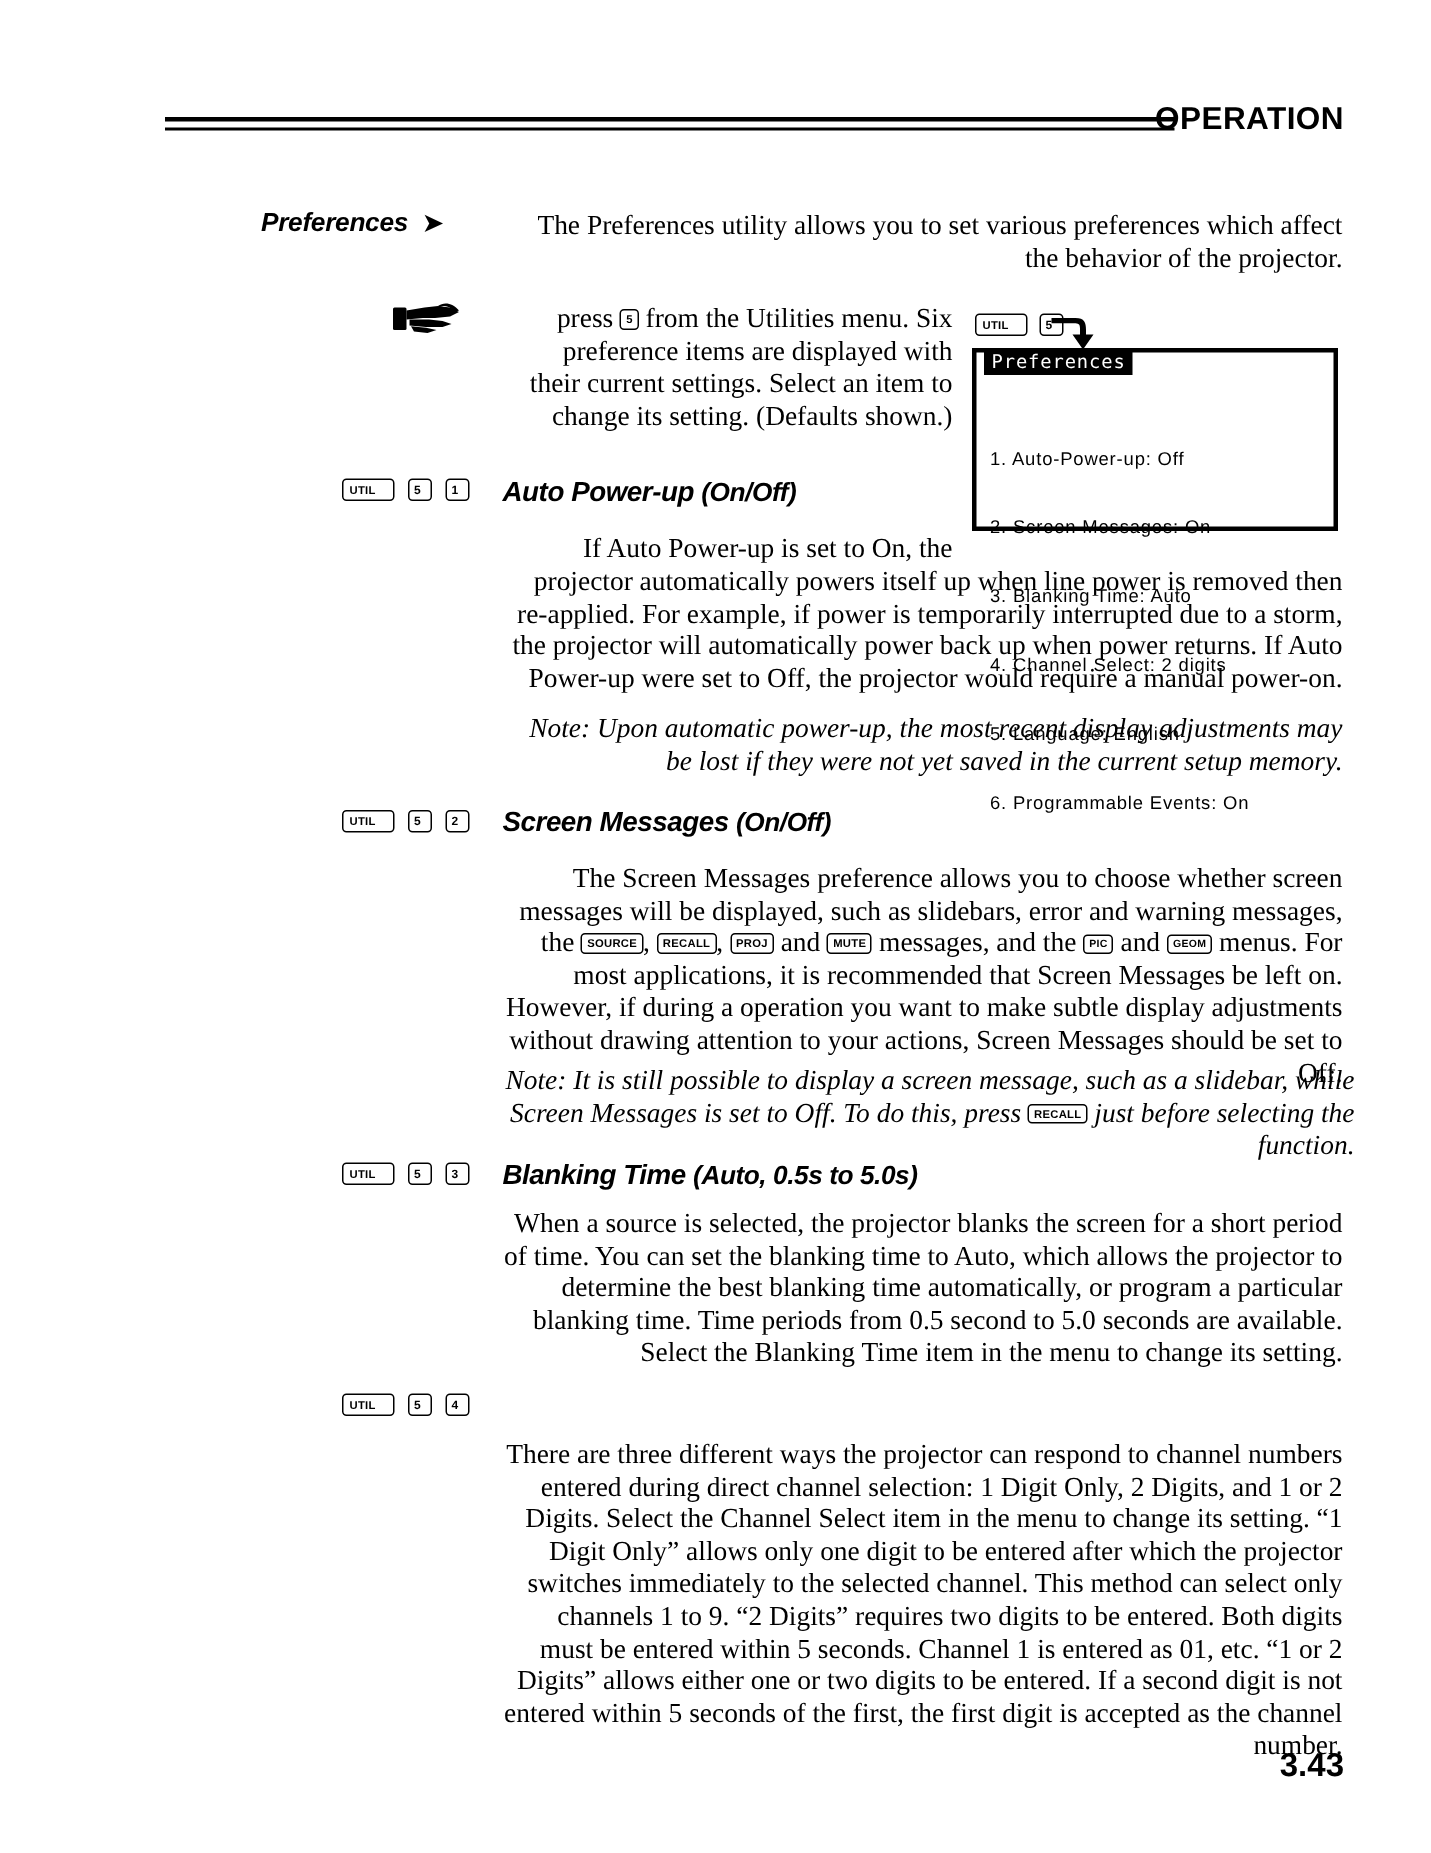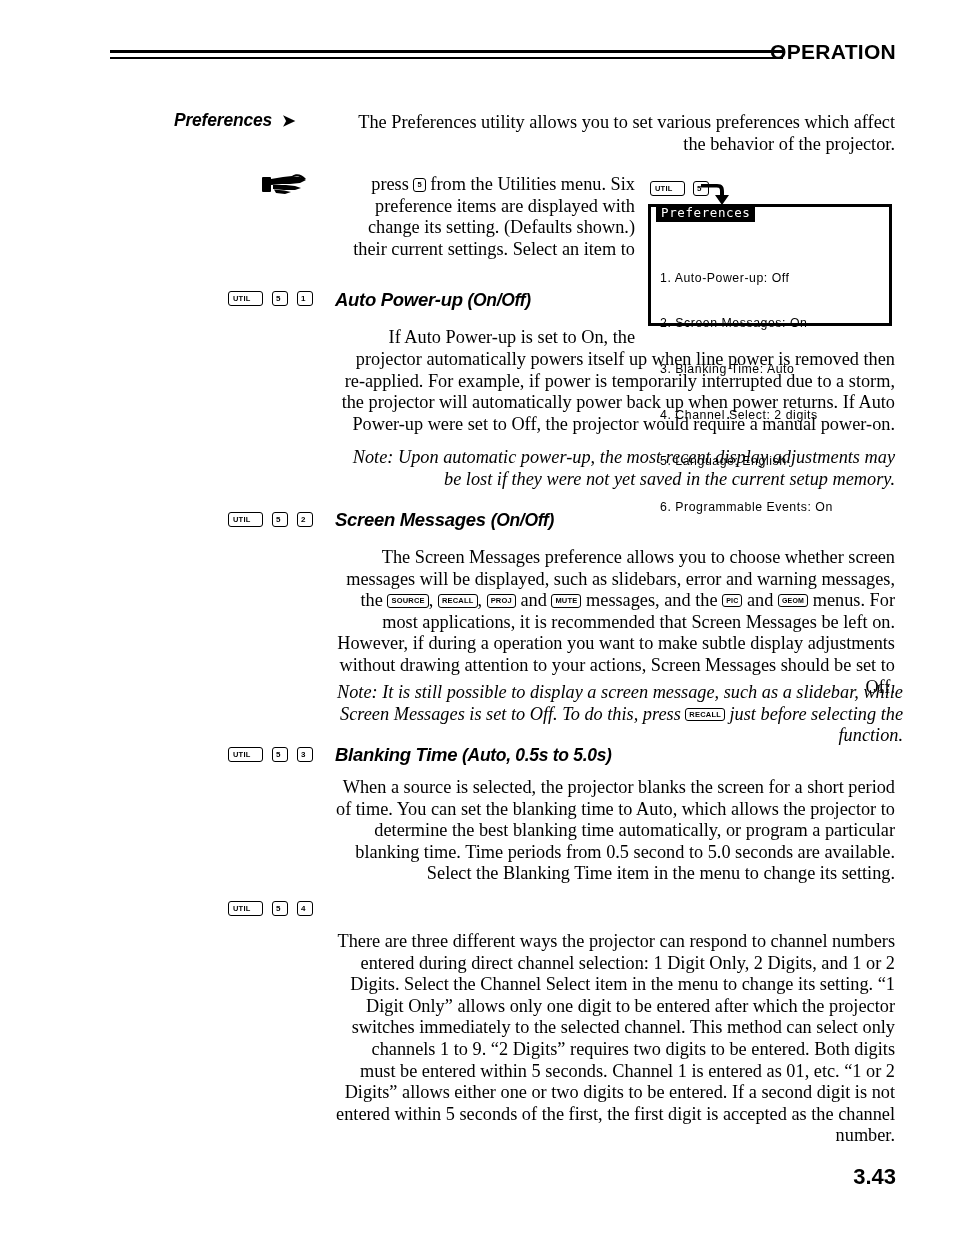--- a/index.html
+++ b/index.html
@@ -12,20 +12,21 @@
     height: 1235px;
     position: relative;
     font-family: "Liberation Serif", serif;
     color: #000000;
     overflow: hidden;
   }
 
   .page {
     position: absolute;
     inset: 0;
+    margin-top: 28px;
   }
 
   
   .header {
     position: absolute;
     left: 110px;
     top: 44px;
     width: 786px;
     height: 40px;
   }
@@ -256,22 +257,22 @@
         <path d="M11 13 L24 13 L33 14 L39 16 L33 18 L22 18 L11 17 Z"></path>
         <path d="M12 17.5 L22 18.5 L29 20 L23 22 L14 21 Z"></path>
         <path d="M30 4 C 34 1, 40 2, 44 7 L41 8 C 38 4, 34 3, 31 5 Z"></path>
       </g>
     </svg>
   </div>
 
   <div class="col narrow" style="top:174px;">
     <p><span>press </span><span class="kc-inline">5</span><span> from the Utilities menu. Six</span></p>
     <p>preference items are displayed with</p>
+    <p>their current settings. Select an item to</p>
     <p>change its setting. (Defaults shown.)</p>
-    <p>their current settings. Select an item to</p>
   </div>
 
   <div class="osd-keyrow">
     <span class="keycap wide">UTIL</span>
     <span class="keycap num">5</span>
   </div>
   <div class="osd-arrow">
     <svg viewBox="0 0 34 28" width="34" height="28" xmlns="http://www.w3.org/2000/svg">
       <path d="M1 6 L17 6 C 23 6, 24 9, 24 14 L24 17 L29 17 L22 27 L15 17 L20 17 L20 13 C 20 10, 19 9.5, 16 9.5 L1 9.5 Z" fill="#000"></path>
     </svg>

